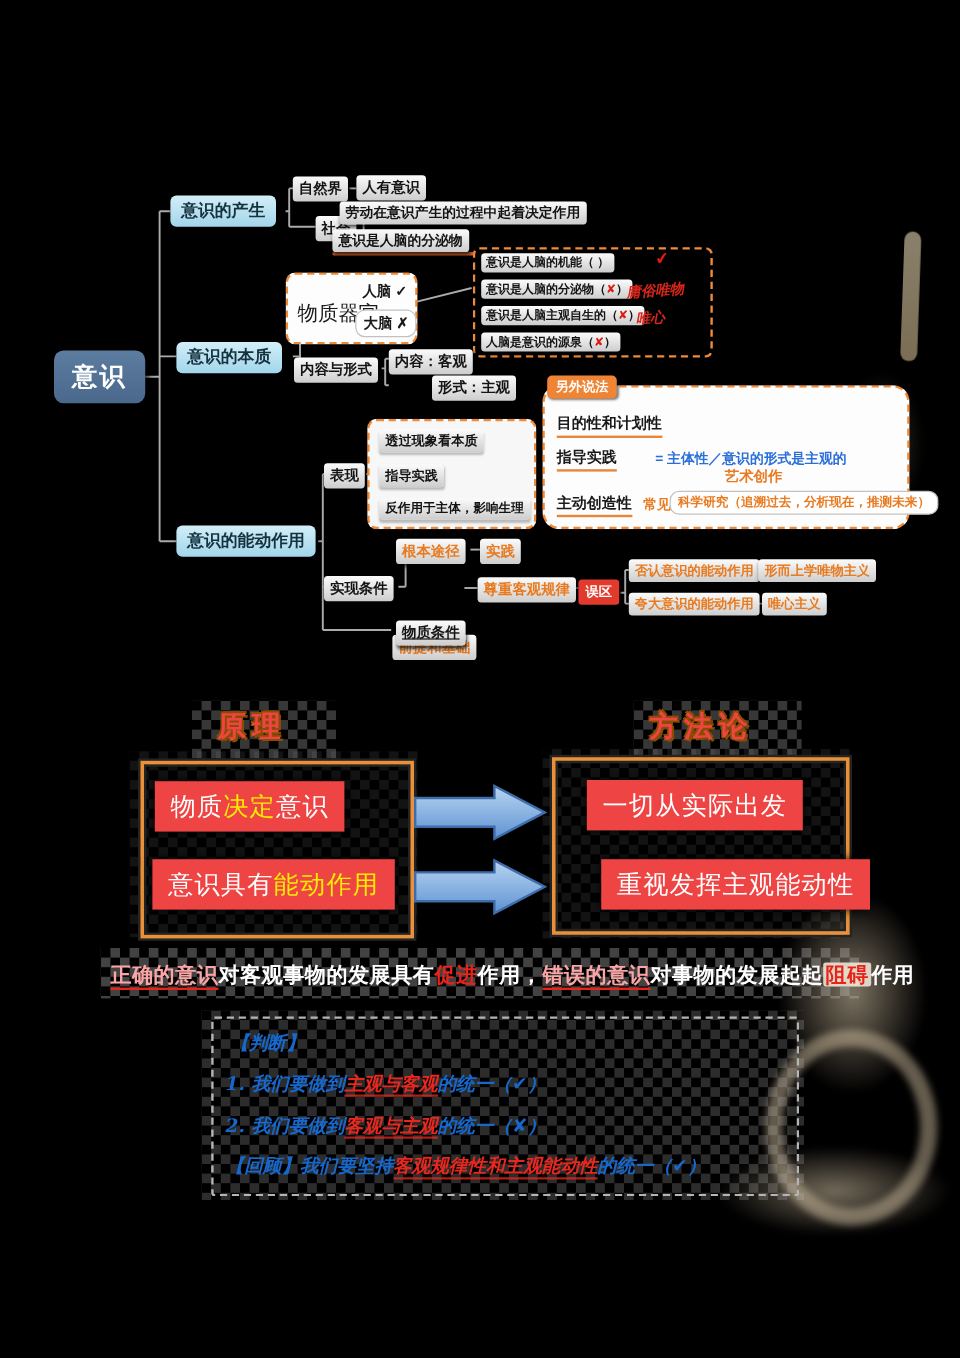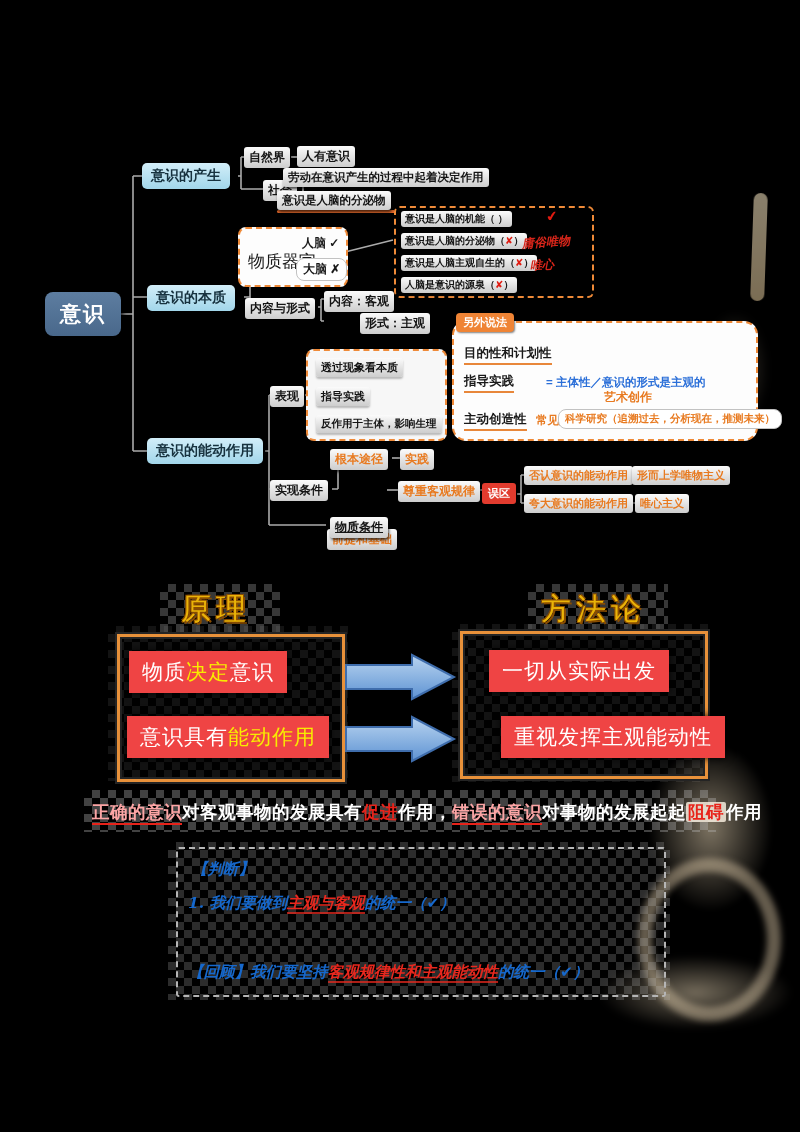--- a/index.html
+++ b/index.html
@@ -16,21 +16,21 @@
   .g.sm{font-size:10px;padding:1px 4px;}
   .orangeT{color:#e87a20 !important;}
   .dash{border:2px dashed #ef8a38;border-radius:8px;}
   .redmark{color:#e01a10;font-weight:bold;}
   .note-hand{color:#d6251a;font-weight:bold;font-style:italic;font-size:12px;transform:rotate(-4deg);white-space:nowrap;}
   .ul-orange{border-bottom:2px solid #e8873a;padding-bottom:1px;}
   .blue-note{color:#2b6fd8;font-weight:bold;font-size:11.5px;white-space:nowrap;}
   .pill{background:#fff;border:1.5px solid #c2c2c2;border-radius:8px;padding:2px 6px;white-space:nowrap;}
   .mis{background:#e23b2e;color:#fff;font-size:11px;font-weight:bold;padding:3px 6px;border-radius:3px;box-shadow:1px 2px 3px rgba(0,0,0,.7);}
   
-  .big-title{font-size:30px;font-weight:normal;letter-spacing:5px;color:#eab308;
+  .big-title{font-size:24px;font-weight:bold;letter-spacing:5px;color:#ef4444;
              text-shadow:2px 2px 0 #8a4d00,-1px -1px 0 #8a4d00,1px -1px 0 #8a4d00,-1px 1px 0 #8a4d00;}
   .obox{border:3px solid #e8913a;box-shadow:0 0 0 2px #242424, inset 0 0 0 2px #242424;}
   .bluebar{background:#ef4444;color:#fff;font-size:21px;font-weight:normal;padding:7px 13px;white-space:nowrap;
            box-shadow:0 0 8px rgba(0,0,0,.9);letter-spacing:1px;}
   .hl-yellow{color:#f8ec00;}
   
   .summary{font-size:17.5px;font-weight:bold;color:#fff;white-space:nowrap;letter-spacing:.5px;}
   .summary .red{color:#e8231a;}
   .summary .red-ul{color:#fca5a5;border-bottom:2.5px solid #e8231a;padding-bottom:1px;text-align:right;}
   .summary .hinder{color:#e8231a;background:rgba(245,235,220,.85);padding:0 2px;border-radius:2px;}
@@ -180,18 +180,21 @@
 
   <div class="abs summary" style="left:92px;top:800px;z-index:3;">
     <span class="red-ul">正确的意识</span><span>对客观事物的发展具有</span><span class="red">促进</span><span>作用，</span><span class="red-ul">错误的意识</span><span>对事物的发展起起</span><span class="hinder">阻碍</span><span>作用</span>
   </div>
 
   <div class="abs quizbox" style="left:176px;top:847px;width:486px;height:146px;z-index:3;">
     <div class="abs qline" style="left:14px;top:10px;">【判断】</div>
     <div class="abs qline" style="left:10px;top:44px;">
       <span>1. 我们要做到</span><span class="qred">主观与客观</span><span>的统一</span><span class="qmark">（✔）</span>
     </div>
+    <div class="abs qline" style="left:10px;top:79px;">
+      <span>2. 我们要做到</span><span class="qred">客观与主观</span><span>的统一</span><span class="qmark">（✘）</span>
+    </div>
     <div class="abs qline" style="left:10px;top:113px;">
       <span>【回顾】</span><span>我们要坚持</span><span class="qred">客观规律性和主观能动性</span><span>的统一</span><span class="qmark">（✔）</span>
     </div>
   </div>
 
 </div>
 
 </body></html>

